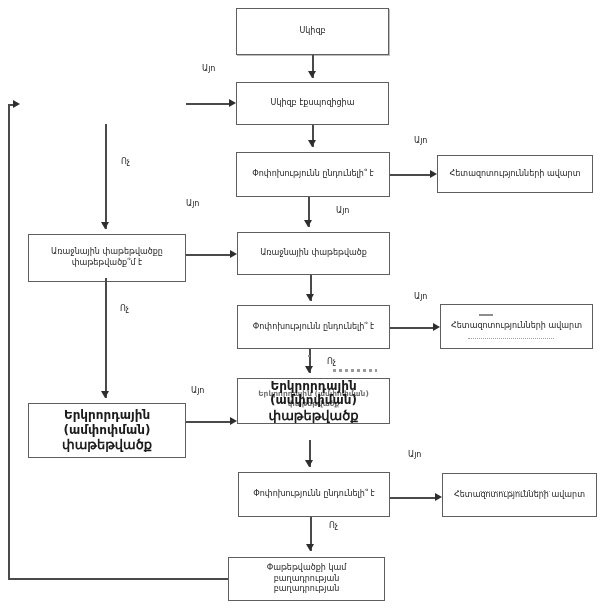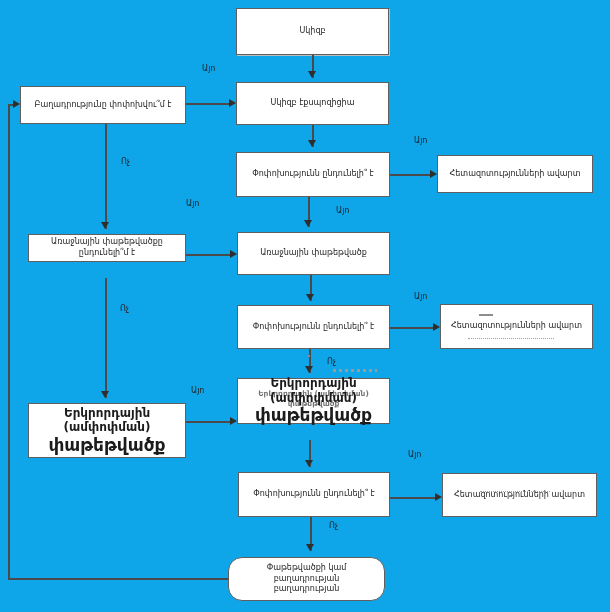--- a/index.html
+++ b/index.html
@@ -1,68 +1,65 @@
 <!DOCTYPE html>
 <html><head>
 <meta charset="utf-8">
 <style>
   html,body{margin:0;padding:0;background:#e8e8e8;}
-  .stage{position:relative;width:610px;height:612px;background:#0ea5e9;
+  .stage{position:relative;width:610px;height:612px;background:#ffffff;
          font-family:"DejaVu Sans",sans-serif;overflow:hidden;}
   .node{position:absolute;background:#fff;border:1px solid #5f5f5f;
         box-sizing:border-box;display:flex;flex-direction:column;
         align-items:center;justify-content:center;text-align:center;
         font-size:8px;color:#1c1c1c;line-height:1.35;padding:2px 4px;}
   .node .ln{display:block;}
   .shadowed{box-shadow:1px 1px 0 #bdbdbd;}
   .vline{position:absolute;width:1.5px;background:#4a4a4a;}
   .hline{position:absolute;height:1.5px;background:#4a4a4a;}
   .ah-down{position:absolute;width:0;height:0;
            border-left:4px solid transparent;border-right:4px solid transparent;
            border-top:7px solid #2e2e2e;}
   .ah-right{position:absolute;width:0;height:0;
             border-top:4px solid transparent;border-bottom:4px solid transparent;
             border-left:7px solid #2e2e2e;}
   .lbl{position:absolute;font-size:8px;color:#222;}
   .big{font-weight:bold;font-size:12px;line-height:1.2;}
-  .big .ln3{font-size:17px;}
+  .big .ln3{font-size:13px;font-family:Liberation Serif, serif;}
   .ghost{position:absolute;left:3px;right:3px;font-size:7.5px;
          color:rgba(25,25,25,0.62);line-height:1.3;pointer-events:none;}
   .artifact-dashes{position:absolute;background:repeating-linear-gradient(90deg,#9a9a9a 0 3px,transparent 3px 6px);}
   .artifact-dash{position:absolute;background:#8d8d8d;}
   .artifact-dotted{position:absolute;border-bottom:1px dotted #a0a0a0;}
 </style>
 </head>
 <body>
 
 <div class="stage">
 
   <div class="node shadowed" style="left:236px;top:8px;width:153px;height:47px;">
     <span class="ln">Սկիզբ</span>
   </div>
 
   <div class="node" style="left:236px;top:82px;width:153px;height:43px;">
     <span class="ln">Սկիզբ էքսպոզիցիա</span>
   </div>
 
-  <div class="node" style="left:20px;top:86px;width:166px;height:38px;">
-    <span class="ln">Բաղադրությունը փոփոխվու՞մ է</span>
-  </div>
 
   <div class="node" style="left:236px;top:152px;width:154px;height:45px;">
     <span class="ln">Փոփոխությունն ընդունելի՞ է</span>
   </div>
 
   <div class="node" style="left:437px;top:155px;width:156px;height:38px;">
     <span class="ln">Հետազոտությունների ավարտ</span>
   </div>
 
-  <div class="node" style="left:28px;top:234px;width:158px;height:28px;">
+  <div class="node" style="left:28px;top:234px;width:158px;height:48px;">
     <span class="ln">Առաջնային փաթեթվածքը</span>
-    <span class="ln">ընդունելի՞մ է</span>
+    <span class="ln">փաթեթվածք՞մ է</span>
   </div>
 
   <div class="node" style="left:237px;top:232px;width:153px;height:43px;">
     <span class="ln">Առաջնային փաթեթվածք</span>
   </div>
 
   <div class="node" style="left:237px;top:305px;width:153px;height:44px;">
     <span class="ln">Փոփոխությունն ընդունելի՞ է</span>
   </div>
 
@@ -84,21 +81,21 @@
   </div>
 
   <div class="node" style="left:238px;top:472px;width:152px;height:45px;">
     <span class="ln">Փոփոխությունն ընդունելի՞ է</span>
   </div>
 
   <div class="node" style="left:442px;top:473px;width:155px;height:44px;">
     <span class="ln">Հետազոտությունների ավարտ</span>
   </div>
 
-  <div class="node" style="left:228px;top:557px;width:157px;height:44px;border-radius:14px;">
+  <div class="node" style="left:228px;top:557px;width:157px;height:44px;">
     <span class="ln">Փաթեթվածքի կամ բաղադրության</span>
     <span class="ln">բաղադրության</span>
   </div>
 
   <div class="vline" style="left:312px;top:55px;height:23px;"></div>
   <div class="ah-down" style="left:308px;top:71px;"></div>
 
   <div class="hline" style="left:186px;top:103px;width:44px;"></div>
   <div class="ah-right" style="left:229px;top:99px;"></div>
   <span class="lbl" style="left:202px;top:64px;">Այո</span>

